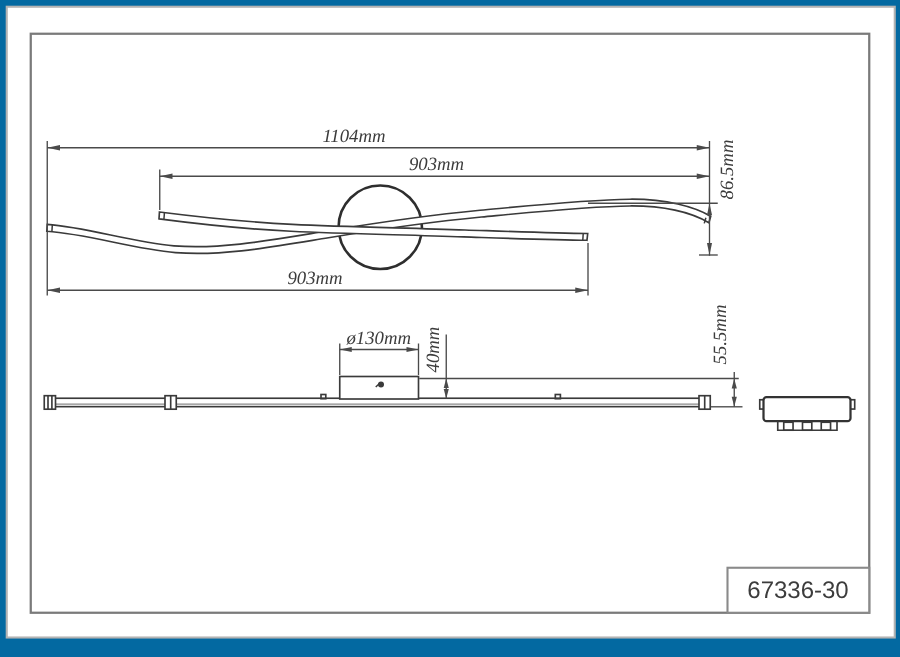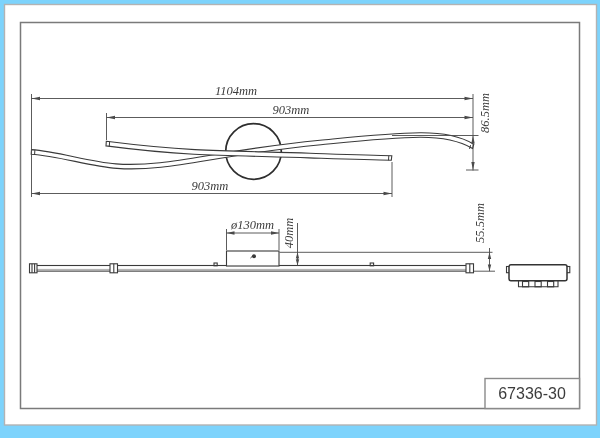--- a/index.html
+++ b/index.html
@@ -1,19 +1,19 @@
 <!DOCTYPE html>
 <html><head>
 <meta charset="utf-8">
 <style>
   html,body{margin:0;padding:0;background:#ffffff;}
   .stage{
     position:relative;
     width:600px;height:438px;
-    background:#7dd3fc;
+    background:#0369a1;
     font-family:"Liberation Sans", sans-serif;
     overflow:hidden;
   }
   svg{display:block;}
   .objline{stroke:#3a3a3a;stroke-width:1.1;fill:none;}
   .objfill{stroke:#3a3a3a;stroke-width:1.1;fill:#ffffff;}
   .thick{stroke:#2e2e2e;stroke-width:1.7;fill:none;}
   .dim{stroke:#4a4a4a;stroke-width:0.9;fill:none;}
   .arrow{fill:#4a4a4a;stroke:none;}
   .dimtext{

